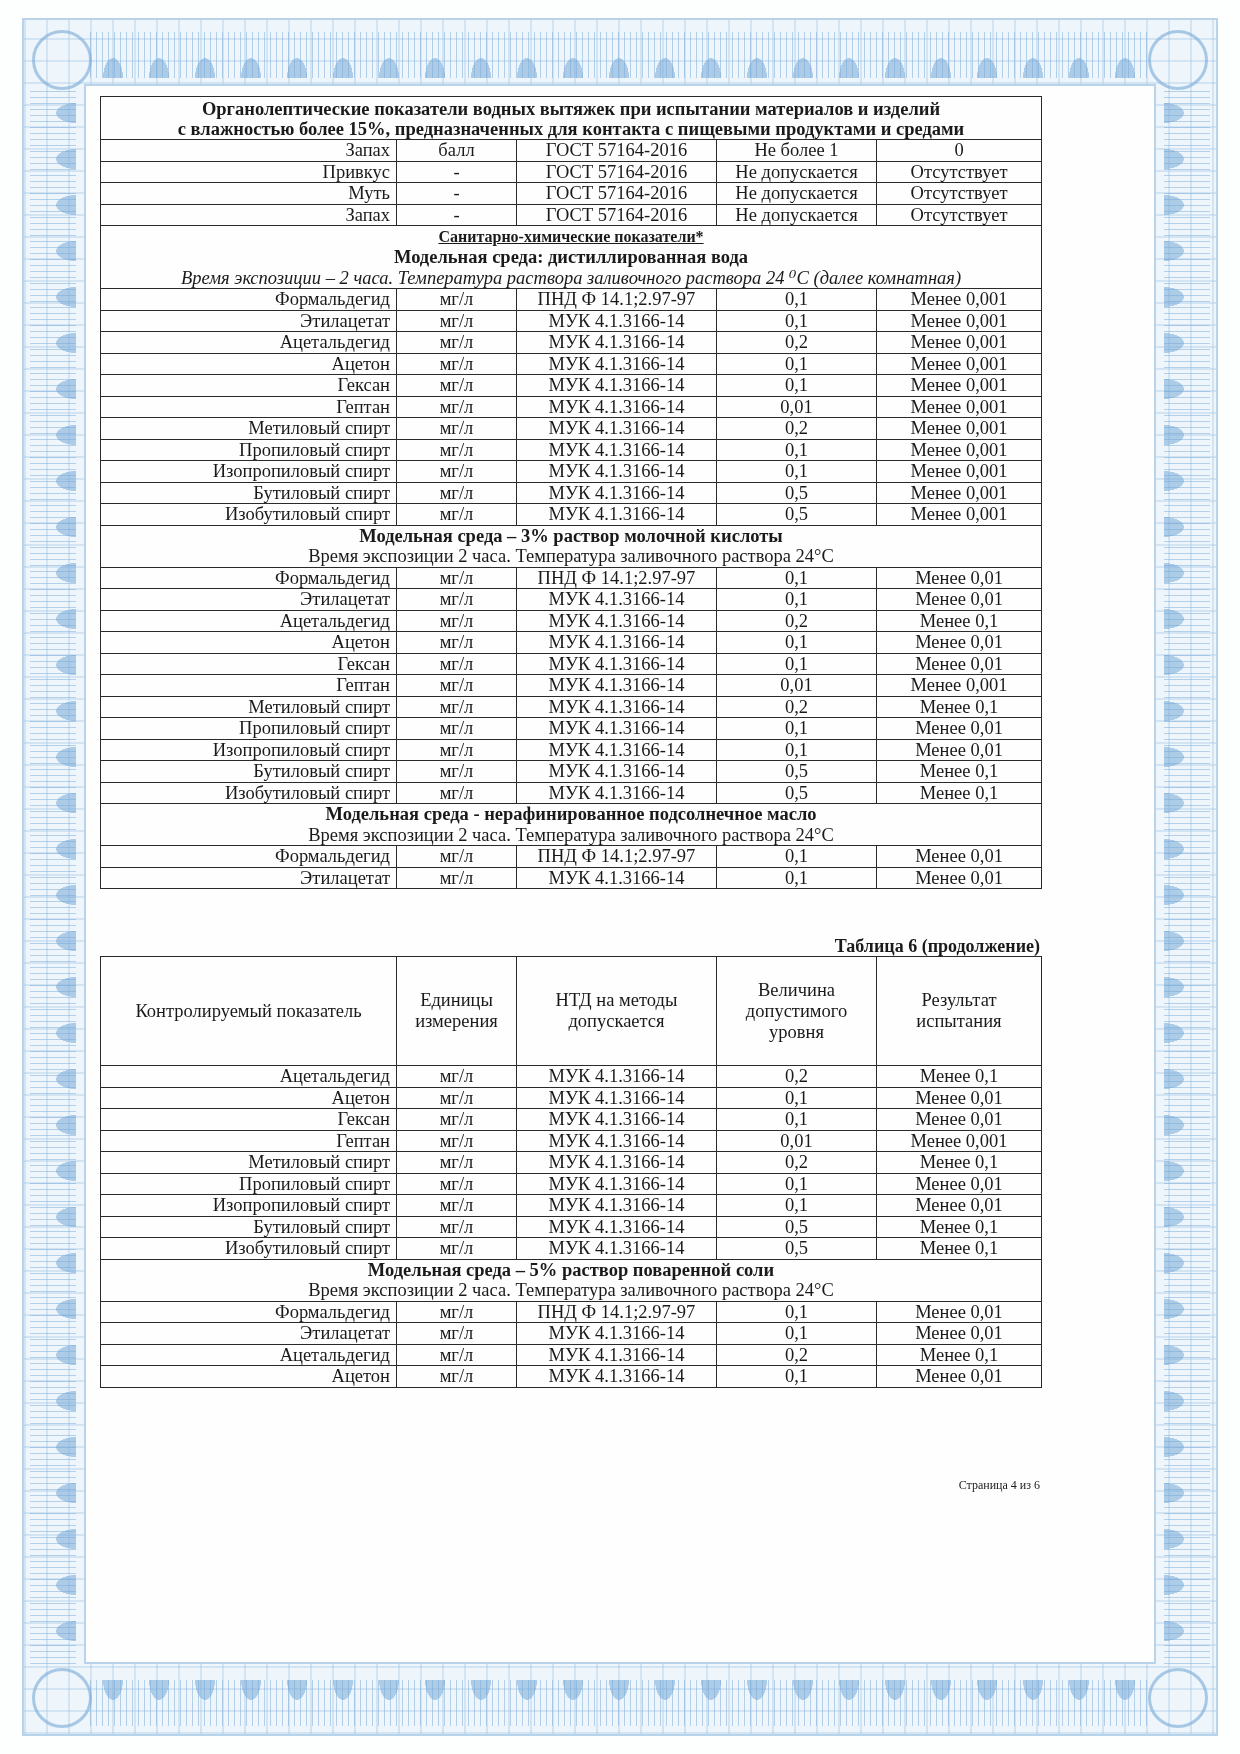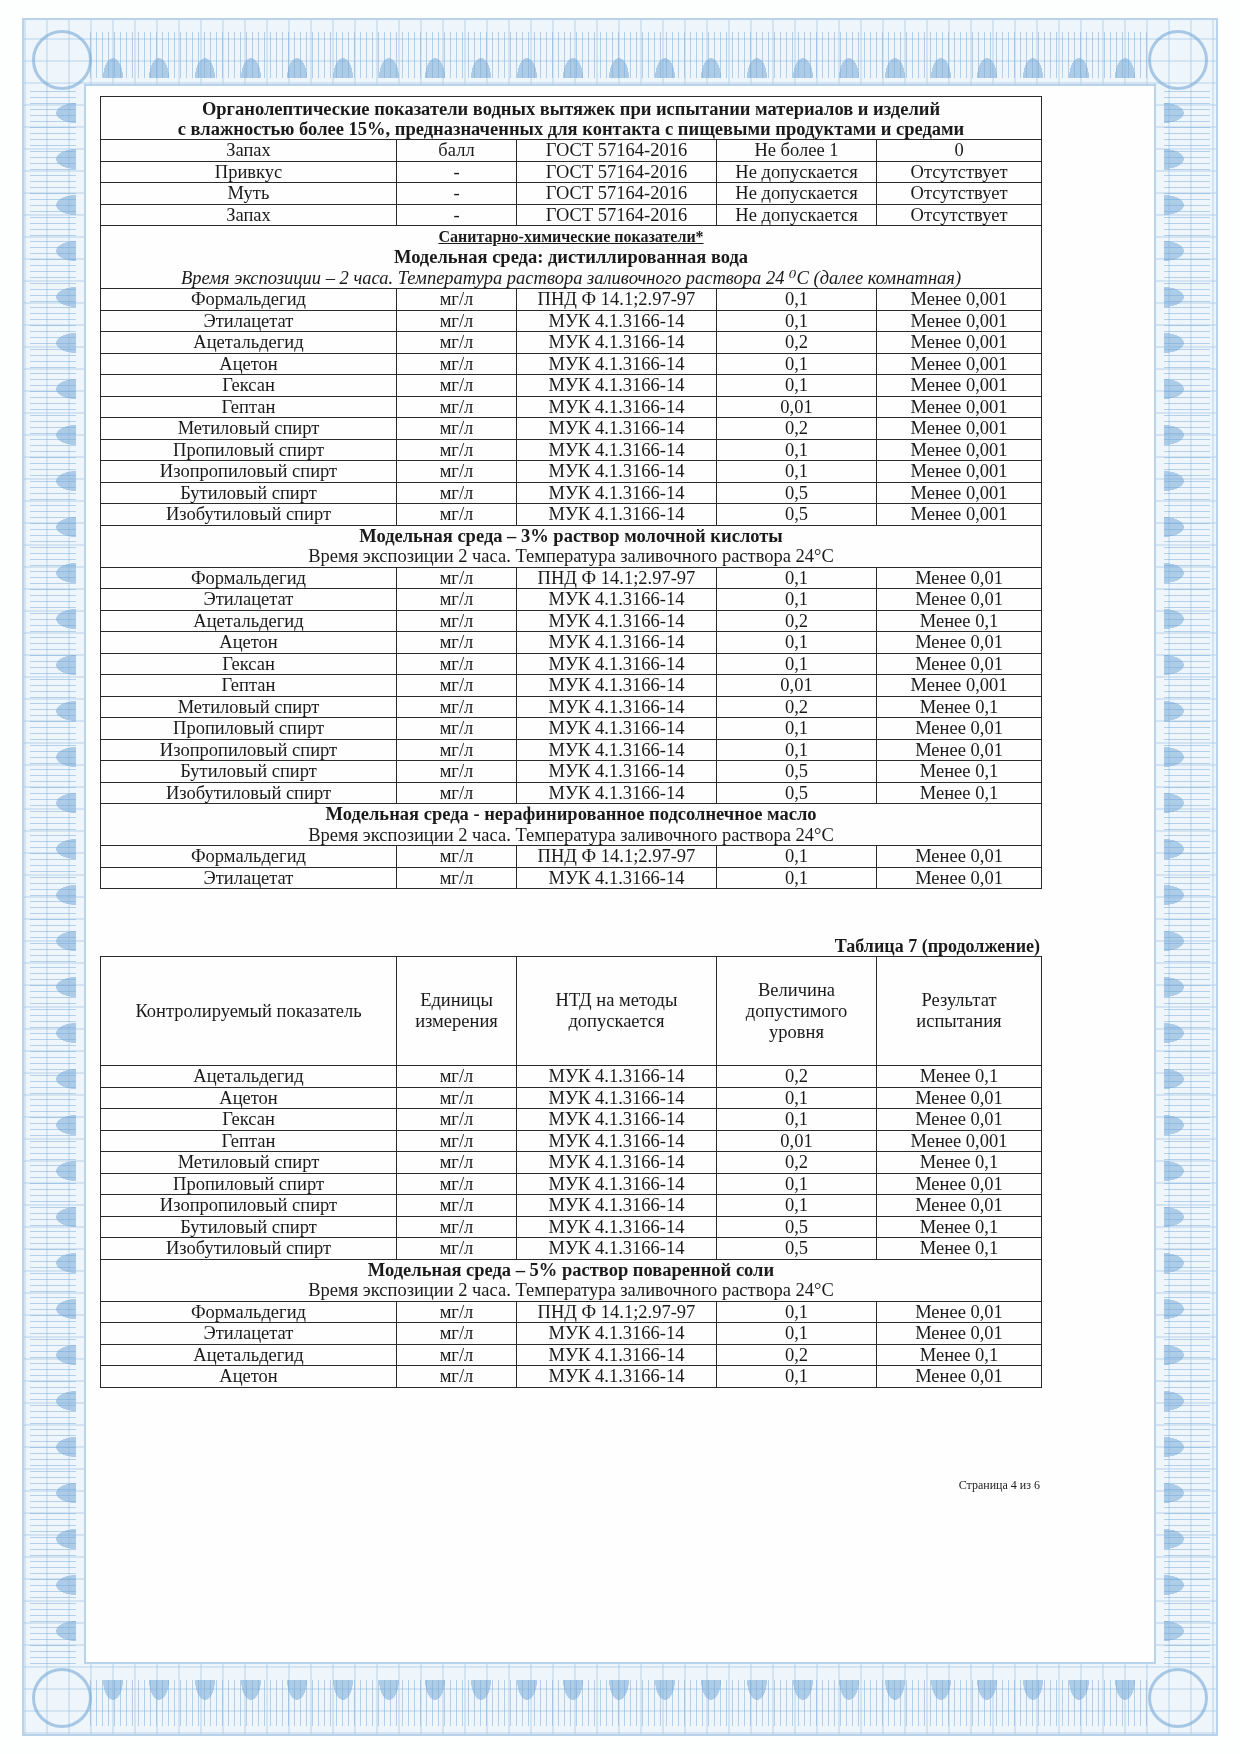--- a/index.html
+++ b/index.html
@@ -49,21 +49,21 @@
   .tbl {
     position: absolute; left: 100px; width: 941px;
     border-collapse: collapse; table-layout: fixed;
     font-size: 18.5px; line-height: 20px;
   }
   .tbl td, .tbl th {
     border: 1.5px solid #2a2a2a; padding: 0 6px; height: 20.5px;
     white-space: nowrap; overflow: hidden; font-weight: normal;
   }
   .tbl td.c { text-align: center; }
-  .tbl td.l { text-align: center; }
+  .tbl td.l { text-align: right; }
   .tbl tr.section td { text-align: center; border-top: 1.5px solid #2a2a2a; border-bottom: none; }
   .tbl tr.section.b td { font-weight: bold; }
   .tbl tr.section.sub td { border-top: none; margin-left: 11px; }
   .u { text-decoration: underline; font-size: 16px; }
   .it { font-style: italic; }
   .t1 { top: 96px; }
   .t2 { top: 956px; }
   .tbl tr.head td { height: 108px; text-align: center; white-space: normal; line-height: 21px; vertical-align: middle; }
   .caption {
     position: absolute; right: 200px; top: 936px; font-weight: bold; font-size: 18px;
@@ -314,21 +314,21 @@
       <tr>
         <td class="l">Этилацетат</td>
         <td class="c">мг/л</td>
         <td class="c">МУК 4.1.3166-14</td>
         <td class="c">0,1</td>
         <td class="c">Менее 0,01</td>
       </tr>
     </tbody>
 </table>
 
-<div class="caption">Таблица 7 (продолжение)</div>
+<div class="caption">Таблица 6 (продолжение)</div>
 
 <table class="tbl t2">
   <colgroup>
     <col style="width:296px">
       <col style="width:120px">
       <col style="width:200px">
       <col style="width:160px">
       <col style="width:165px">
   </colgroup>
   <tbody id="t2-body">

